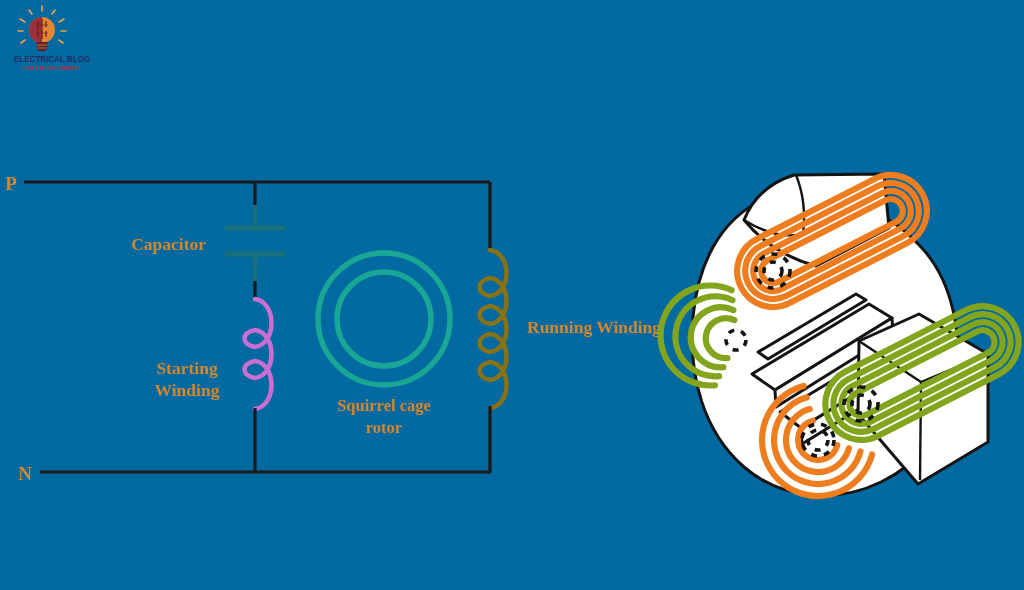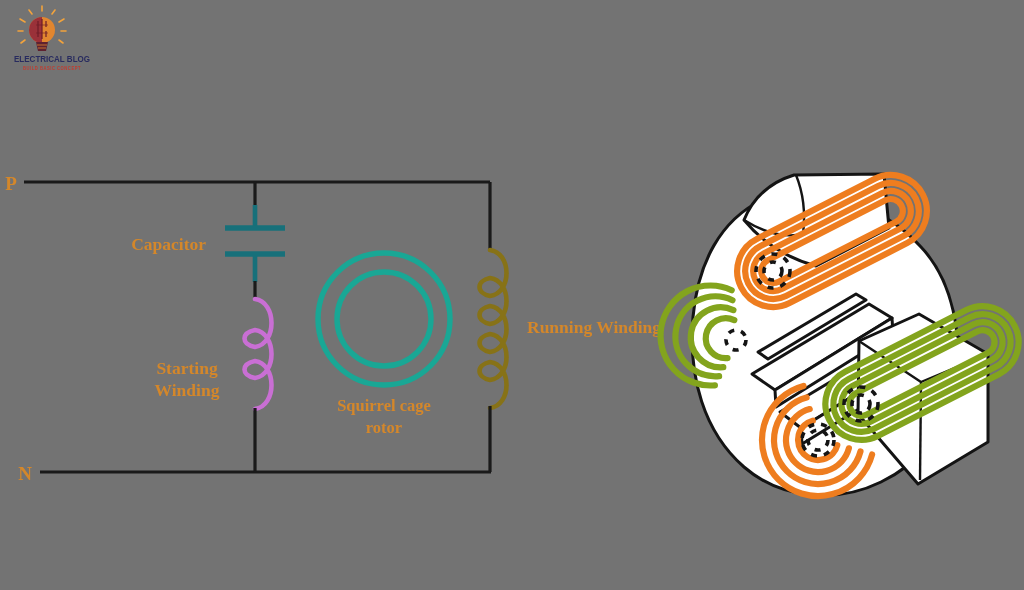--- a/index.html
+++ b/index.html
@@ -1,16 +1,16 @@
 <!DOCTYPE html>
 <html style="--wire: #1a1a1a; --capacitor-teal: #17707A; --rotor-teal: #19A795; --starting-winding-pink: #C96FD4; --running-winding-olive: #877217; --label-orange: #D4872A; --coil-orange: #EE7D1F; --coil-green: #83A41D; --illustration-outline: #141414; --logo-navy: #282B5F; --logo-red: #C23B2F; --logo-bulb-orange: #E2862F; --logo-bulb-maroon: #9A3139; --logo-ray-orange: #F2A33C;"><head>
 <meta charset="utf-8">
 <style>
   html,body{margin:0;padding:0;background:#fff;}
-  .canvas{position:relative;width:1024px;height:590px;background:#737373;overflow:hidden;
+  .canvas{position:relative;width:1024px;height:590px;background:#0369a1;overflow:hidden;
           font-family:"Liberation Serif",serif;}
   svg{display:block;}
   
   .wire{stroke:var(--wire);stroke-width:3.2;fill:none;stroke-linecap:butt;}
   .cap-lead{stroke:var(--capacitor-teal);stroke-width:4.6;fill:none;}
   .cap-plate{stroke:var(--capacitor-teal);stroke-width:5.6;fill:none;}
   .rotor-ring{stroke:var(--rotor-teal);stroke-width:5.4;fill:none;}
   .coil-pink{stroke:var(--starting-winding-pink);stroke-width:4.6;fill:none;stroke-linecap:round;}
   .coil-olive{stroke:var(--running-winding-olive);stroke-width:4.6;fill:none;stroke-linecap:round;}
   .lbl{fill:var(--label-orange);font-weight:bold;font-family:"Liberation Serif",serif;}

